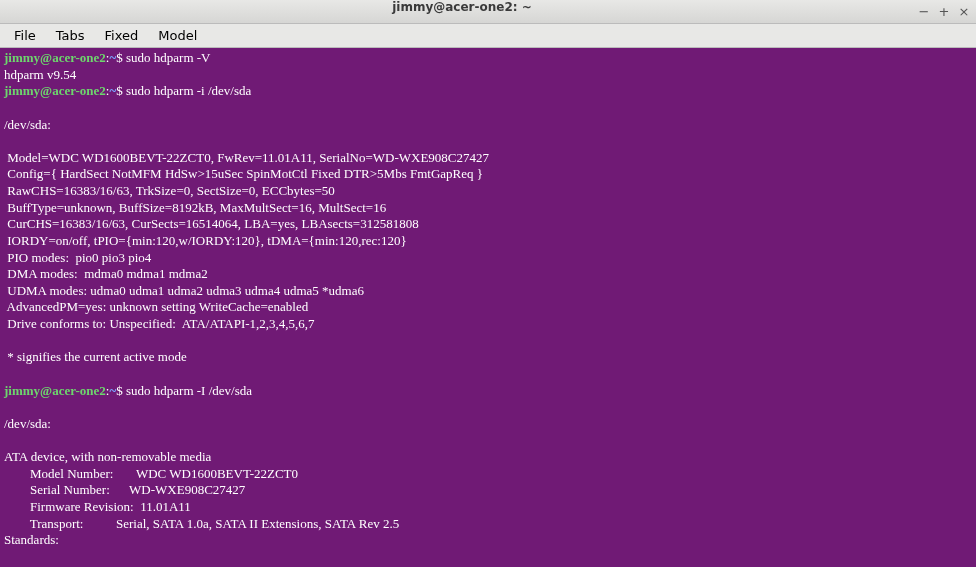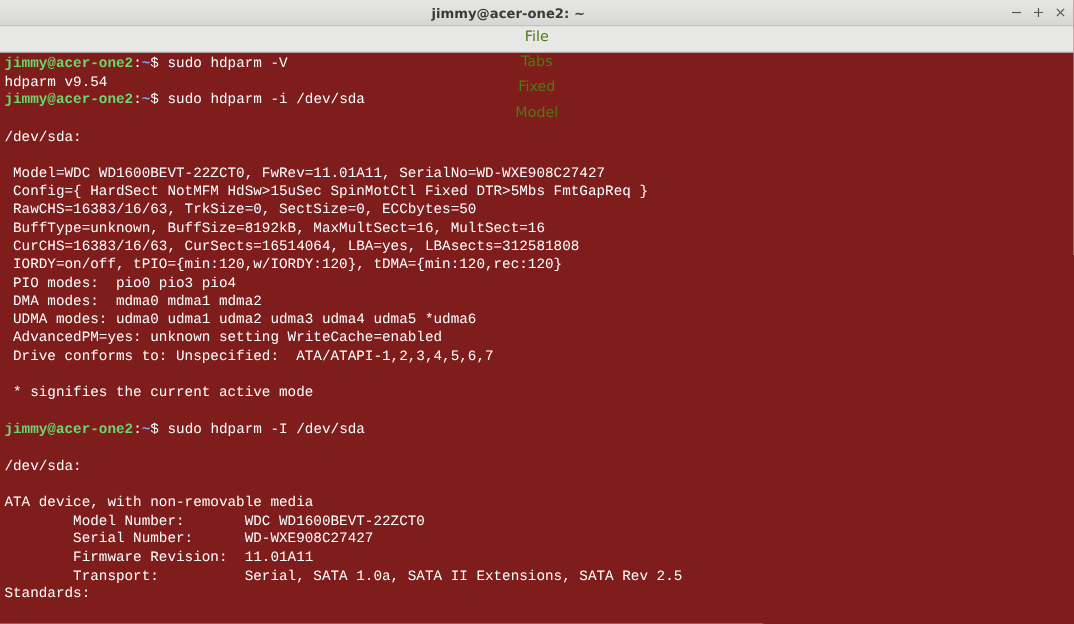--- a/index.html
+++ b/index.html
@@ -11,21 +11,20 @@
       font-family: "DejaVu Sans", "Liberation Sans", sans-serif;
       background: #d9d9d7;
       width: 976px;
       height: 567px;
       overflow: hidden;
     }
     .titlebar {
       height: 24px;
       background: linear-gradient(to bottom, #e8e8e6, #d6d6d4);
       display: flex;
-      align-items: center;
       padding: 0 6px;
       border-bottom: 1px solid #bbb;
     }
     .titlebar-title {
       flex: 1;
       text-align: center;
       font-size: 12px;
       font-weight: bold;
       color: #3a3a3a;
     }
@@ -46,32 +45,31 @@
       line-height: 1;
     }
     .menubar {
       height: 24px;
       background: #e8e8e6;
       display: flex;
       align-items: center;
       padding: 0 6px;
       border-bottom: 1px solid #bbb;
       font-size: 13px;
-      color: #4d7c0f;
+      color: #000000;
       gap: 4px;
-      flex-direction: column;
     }
     .menubar-item {
       padding: 2px 8px;
       cursor: pointer;
     }
     .terminal {
-      background: #7f1d1d;
+      background: #701a75;
       color: #fff;
-      font-family: Liberation Mono, monospace;
+      font-family: Liberation Serif, serif;
       font-size: 13px;
       line-height: 1.28;
       padding: 2px 4px 4px 4px;
       height: calc(567px - 48px);
       overflow: hidden;
       white-space: pre;
     }
     .prompt-user { color: #6dd66d; font-weight: bold; }
     .prompt-colon { color: #fff; }
     .prompt-path { color: #7aa7ff; font-weight: bold; }

